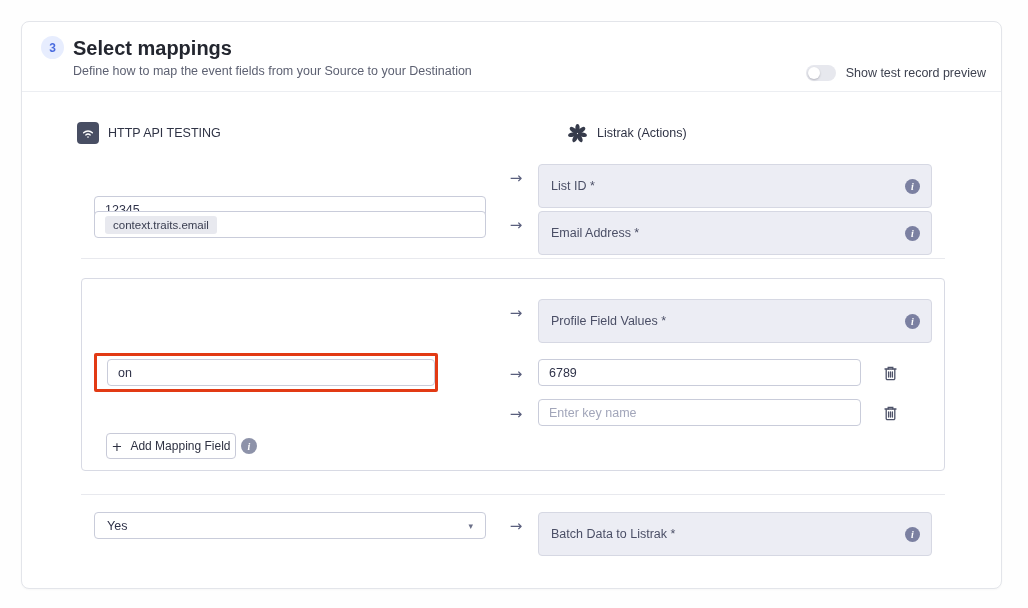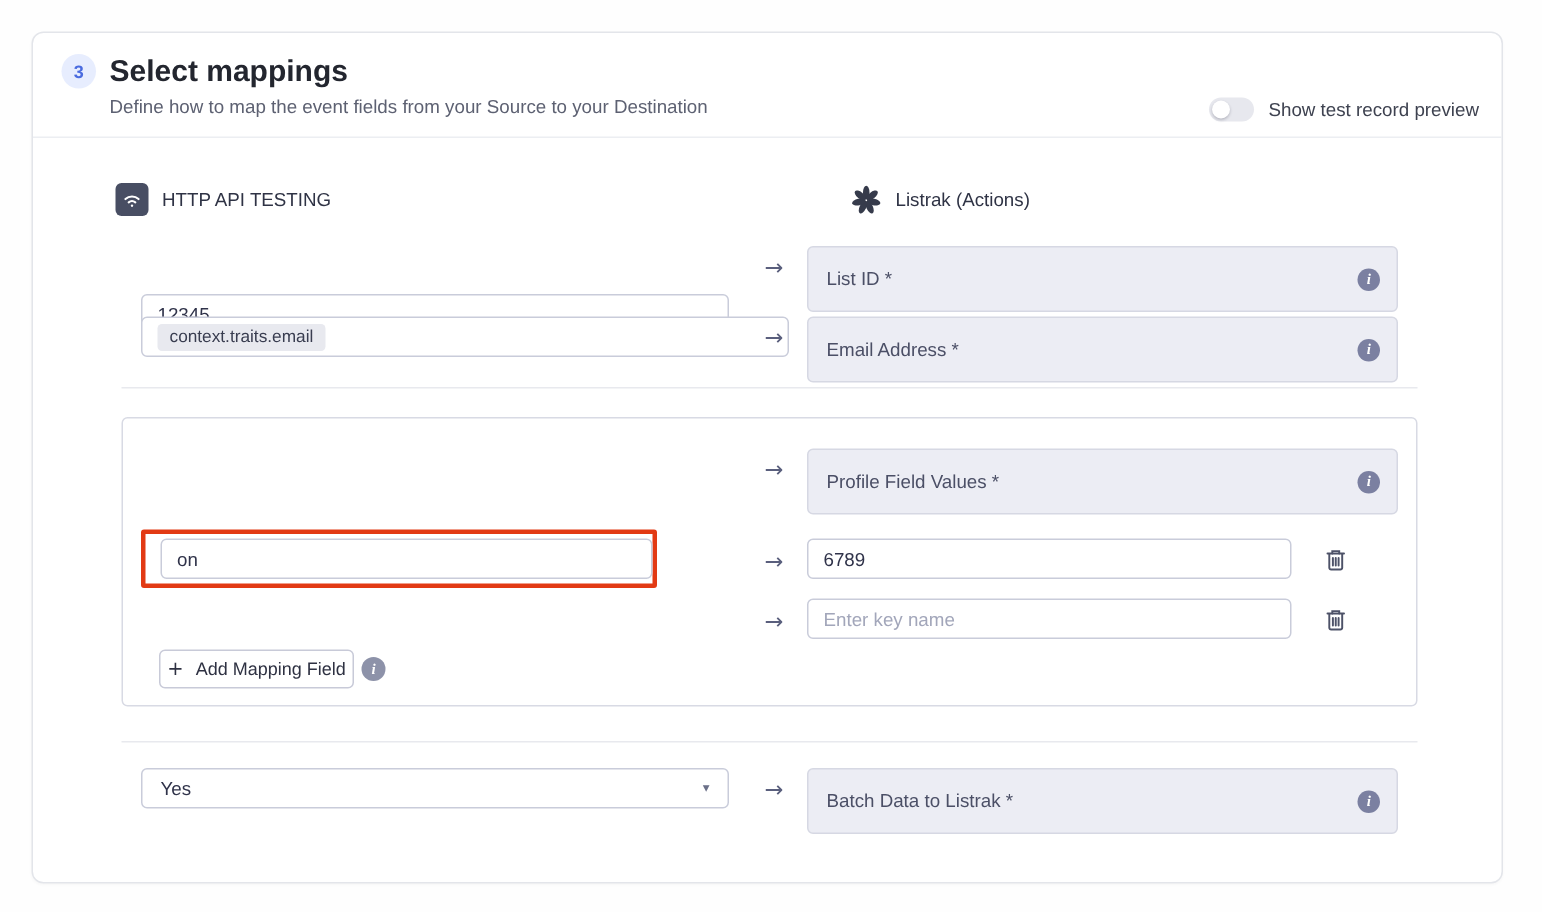--- a/index.html
+++ b/index.html
@@ -52,21 +52,21 @@
     font-size:10px; font-weight:700; font-family:"Liberation Serif","DejaVu Serif",serif;
     font-style:italic; cursor:pointer; }
   .arrow { position:absolute; width:28px; text-align:center; color:#5a5f7d; font-size:15px;
     font-family:"DejaVu Sans",sans-serif; }
   .chip { background:#e8e9ef; border-radius:3px; padding:3px 8px; font-size:11.5px; color:#393d50; cursor:pointer; }
 
   
   .r1 .field { left:72px; top:142px; width:392px;margin-top:32px; }
   .r1 .arrow { left:480px; top:147px; }
   .r1 .dfield { left:516px; top:142px; width:394px; }
-  .r2 .field-box { left:72px; top:189px; width:432px; }
+  .r2 .field-box { left:72px; top:189px; width:392px; }
   .r2 .arrow { left:480px; top:194px; }
   .r2 .dfield { left:516px; top:189px; width:394px; }
 
   
   .group { position:absolute; left:59px; top:256px; width:864px; height:193px;
     border:1px solid #d8dae4; border-radius:4px; }
   .group .arrow.g1 { left:420px; top:25px; }
   .group .dfield.g1 { left:456px; top:20px; width:394px; }
   .red-highlight { position:absolute; left:12px; top:74px; width:344px; height:39px;
     border:3px solid #e23a14; border-radius:2px; display:flex; align-items:center; padding-left:10px; }

